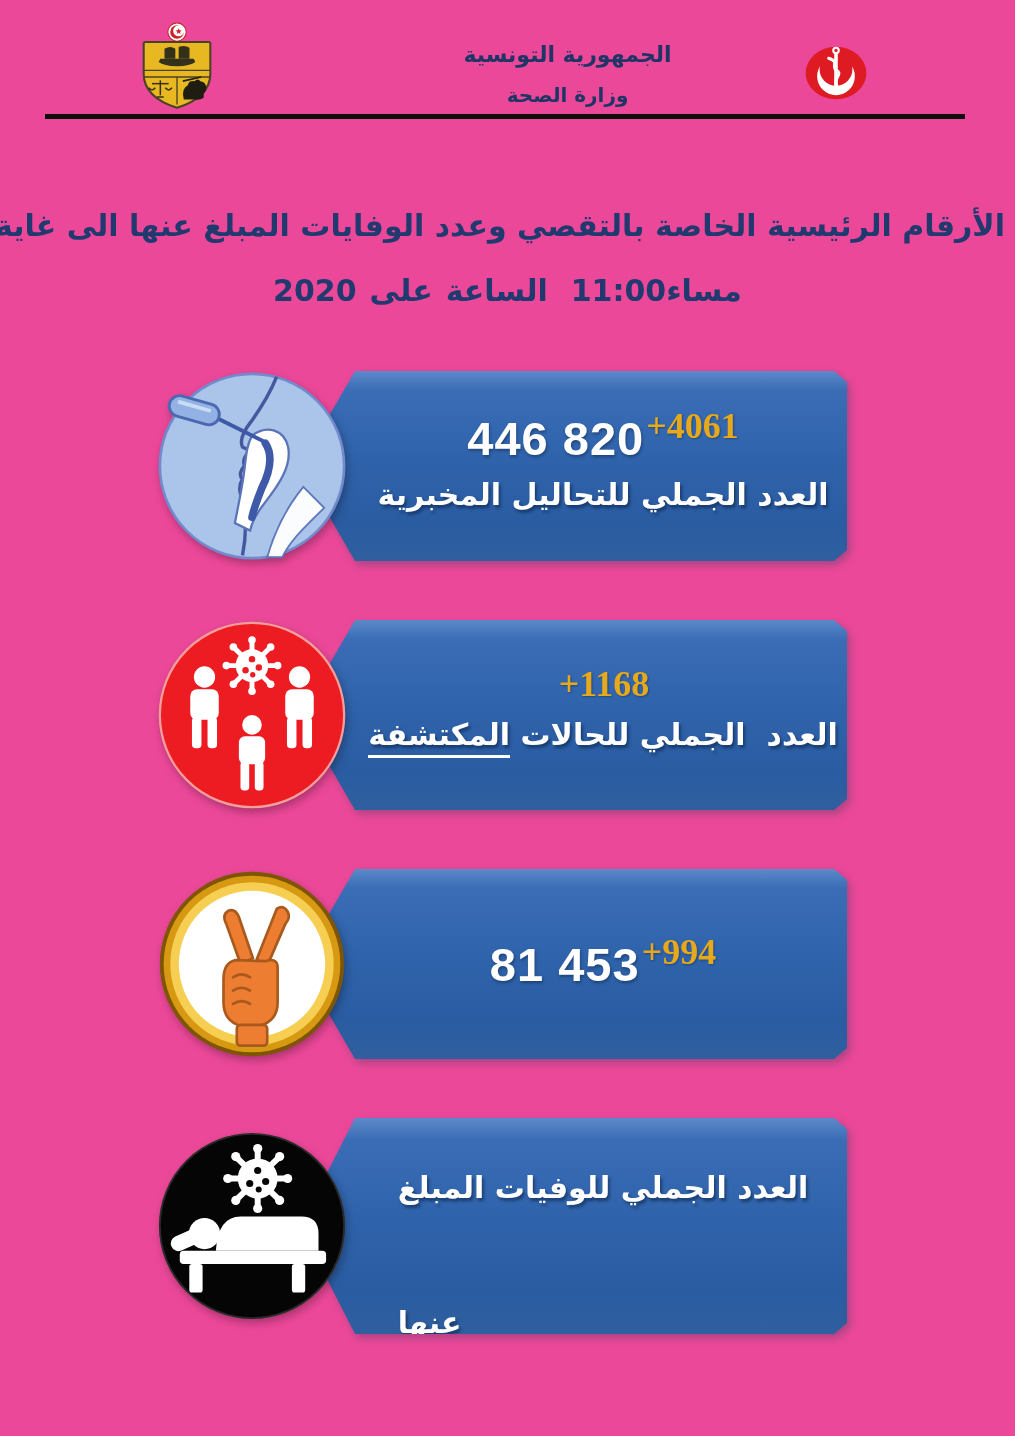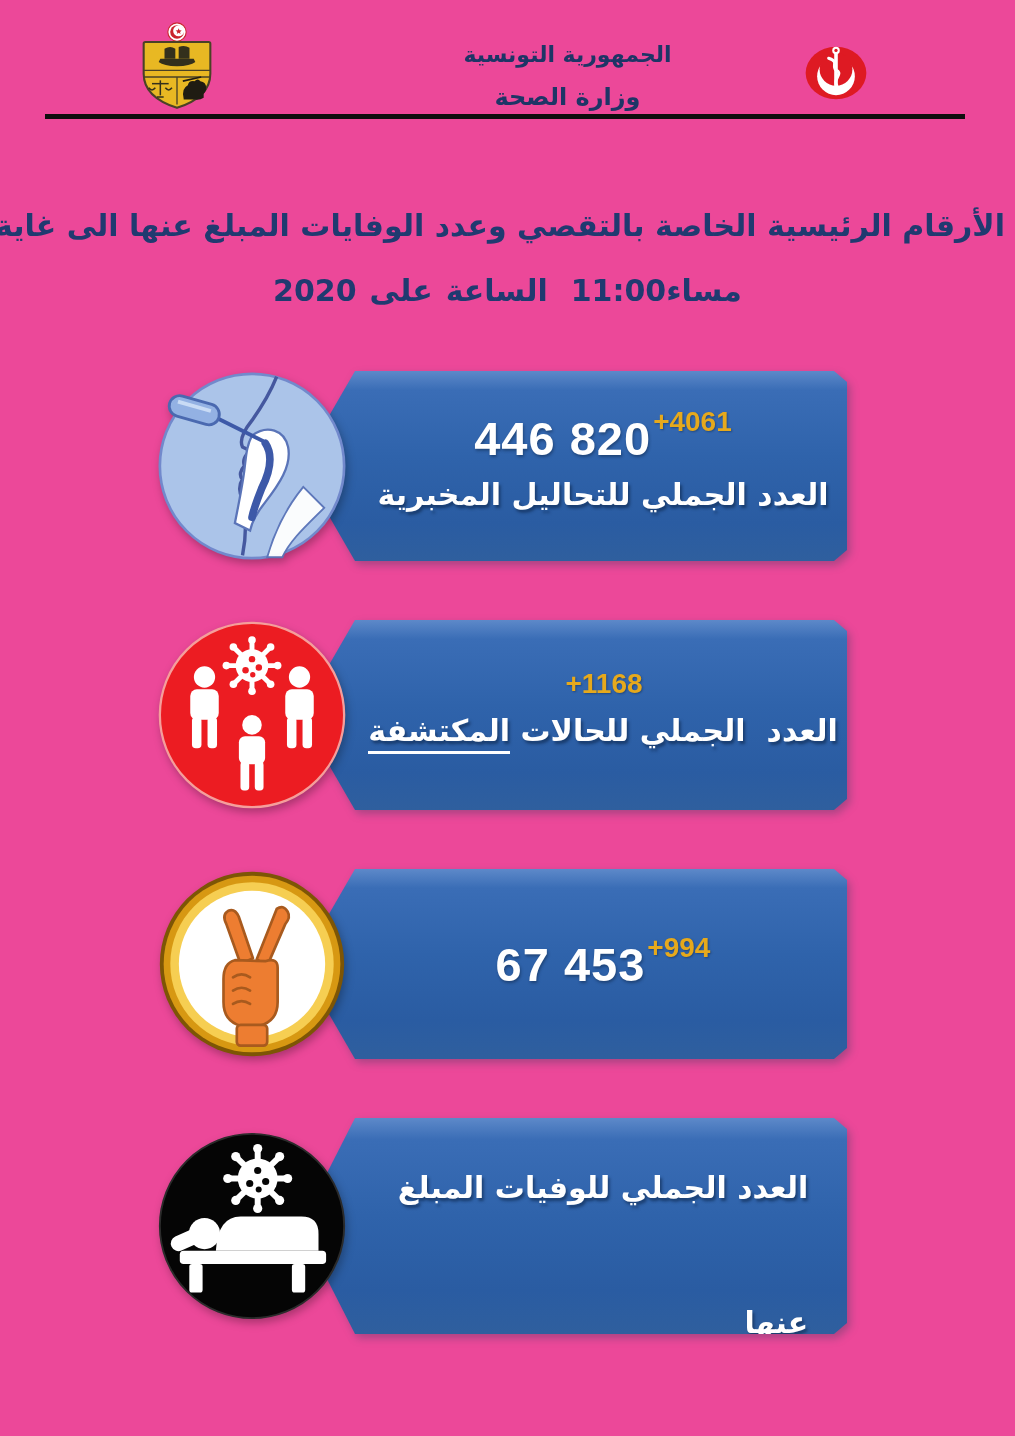--- a/index.html
+++ b/index.html
@@ -6,21 +6,21 @@
   .page {
     position:relative; width:1015px; height:1436px; background:#ec4899;
     font-family:"DejaVu Sans", sans-serif; overflow:hidden; margin:0 auto;
   }
 
   
   .coa { position:absolute; left:126px; top:22px; width:102px; height:100px; }
   .header-text { position:absolute; left:120px; right:0; top:42px; text-align:center;
                  color:#1e3566; font-weight:bold; direction:rtl; }
   .header-text .l1 { font-size:22px; margin-bottom:16px; }
-  .header-text .l2 { font-size:24px; }
+  .header-text .l2 { font-size:20px; }
   .moh-logo { position:absolute; left:795px; top:40px; width:82px; height:66px; }
   .divider { position:absolute; left:45px; right:50px; top:114px; height:5px; background:#0e0e0e; }
 
   
   .page-title { position:absolute; top:126px; left:0; right:0; text-align:center;
                 direction:rtl; font-size:40px; font-weight:bold; color:#1e3a6e; }
   .subtitle { position:absolute; top:208px; left:10px; right:10px; text-align:center;
               color:#203a70; font-weight:bold; }
   .sub1 { direction:rtl; font-size:30px; white-space:nowrap; margin-bottom:30px; }
   .sub2 { display:flex; direction:ltr; justify-content:center; align-items:flex-end;
@@ -38,24 +38,24 @@
     width:100%; height:100%;
     background:linear-gradient(180deg,#5d89c9 0%, #3a6db6 10%, #2f63ab 45%, #2a5ca2 80%, #2f5f9e 100%);
     clip-path:polygon(0 50%, 55px 0, calc(100% - 13px) 0, 100% 11px,
                       100% calc(100% - 11px), calc(100% - 13px) 100%, 55px 100%);
     display:flex; flex-direction:column; justify-content:center; align-items:center;
     gap:10px; padding-left:65px; padding-right:6px; box-sizing:border-box;
   }
   .stat { display:flex; direction:ltr; align-items:flex-start; line-height:1; }
   .value { font-family:"Liberation Sans", sans-serif; font-size:47px; font-weight:bold;
            color:#ffffff; letter-spacing:1px; text-shadow:1px 2px 3px rgba(10,30,60,.45); }
-  .delta { font-family:Liberation Sans, sans-serif; font-size:28px; font-weight:bold;
+  .delta { font-family:Liberation Serif, serif; font-size:36px; font-weight:bold;
            color:#e6a91c; margin-top:-7px; margin-left:2px;
            text-shadow:1px 1px 2px rgba(10,30,60,.4); }
-  .label { direction:rtl; font-size:30px; font-weight:bold; color:#ffffff; text-align:right;
+  .label { direction:rtl; font-size:30px; font-weight:bold; color:#ffffff; text-align:left;
            line-height:1.5; white-space:pre-wrap; text-shadow:2px 3px 3px rgba(5,25,55,.5); }
   .underl { border-bottom:3px solid #ffffff; padding-bottom:3px; }
 
   .icon-circle { position:absolute; left:0; top:0; width:190px; height:100%; z-index:2;
                  filter:drop-shadow(2px 4px 4px rgba(0,0,0,.28)); }
   .icon-circle svg { width:100%; height:100%; }
 </style>
 </head>
 <body>
 
@@ -197,21 +197,21 @@
             </g>
           </g>
         </svg>
       </div>
     </div>
 
     <div class="card">
       <div class="banner-wrap">
         <div class="banner">
           <div class="stat">
-            <span class="value">67 453</span>
+            <span class="value">81 453</span>
             <span class="delta">+994</span>
           </div>
         </div>
       </div>
       <div class="icon-circle">
         <svg viewBox="0 0 100 100">
           <circle cx="50" cy="50" r="48.5" fill="#7d5505"></circle>
           <circle cx="50" cy="50" r="46.5" fill="#d79812"></circle>
           <circle cx="50" cy="50" r="43" fill="#f6ce52"></circle>
           <circle cx="50" cy="50" r="38.5" fill="#ffffff"></circle>

